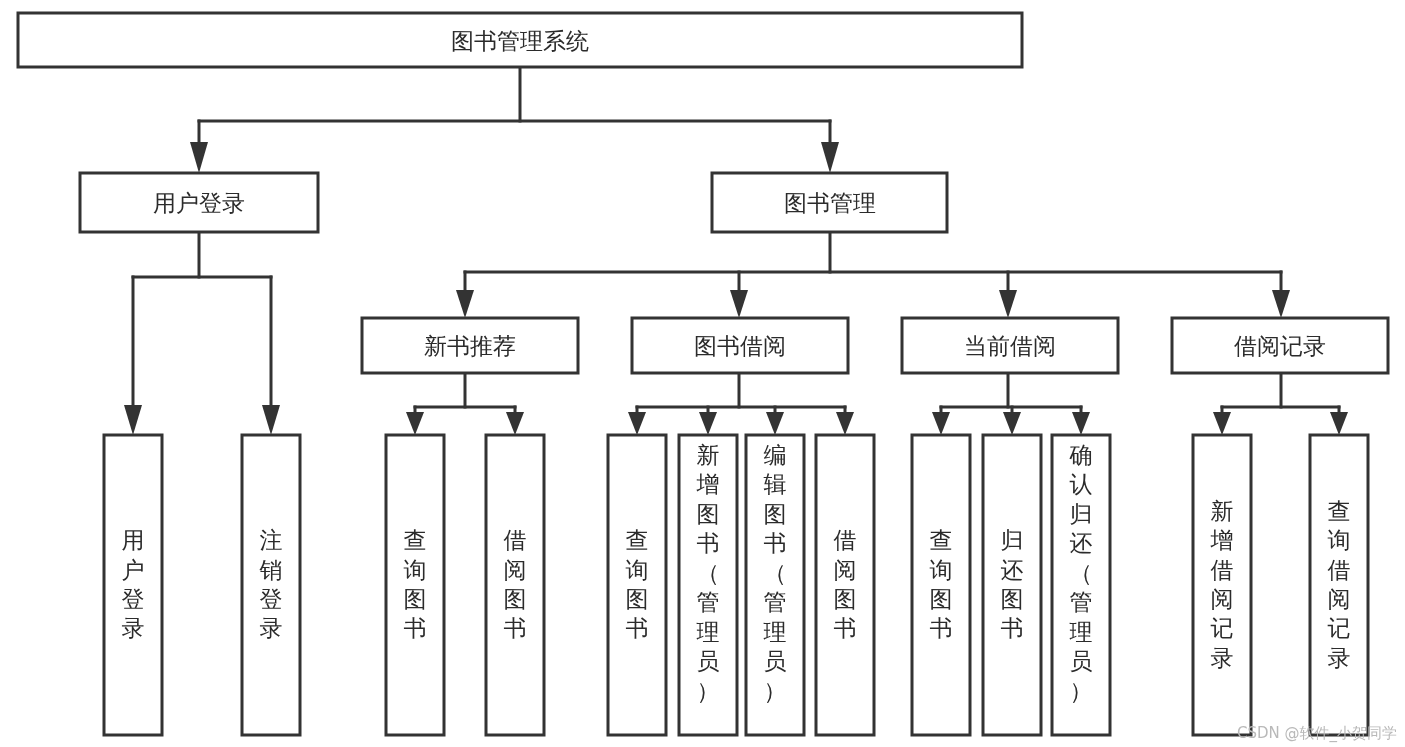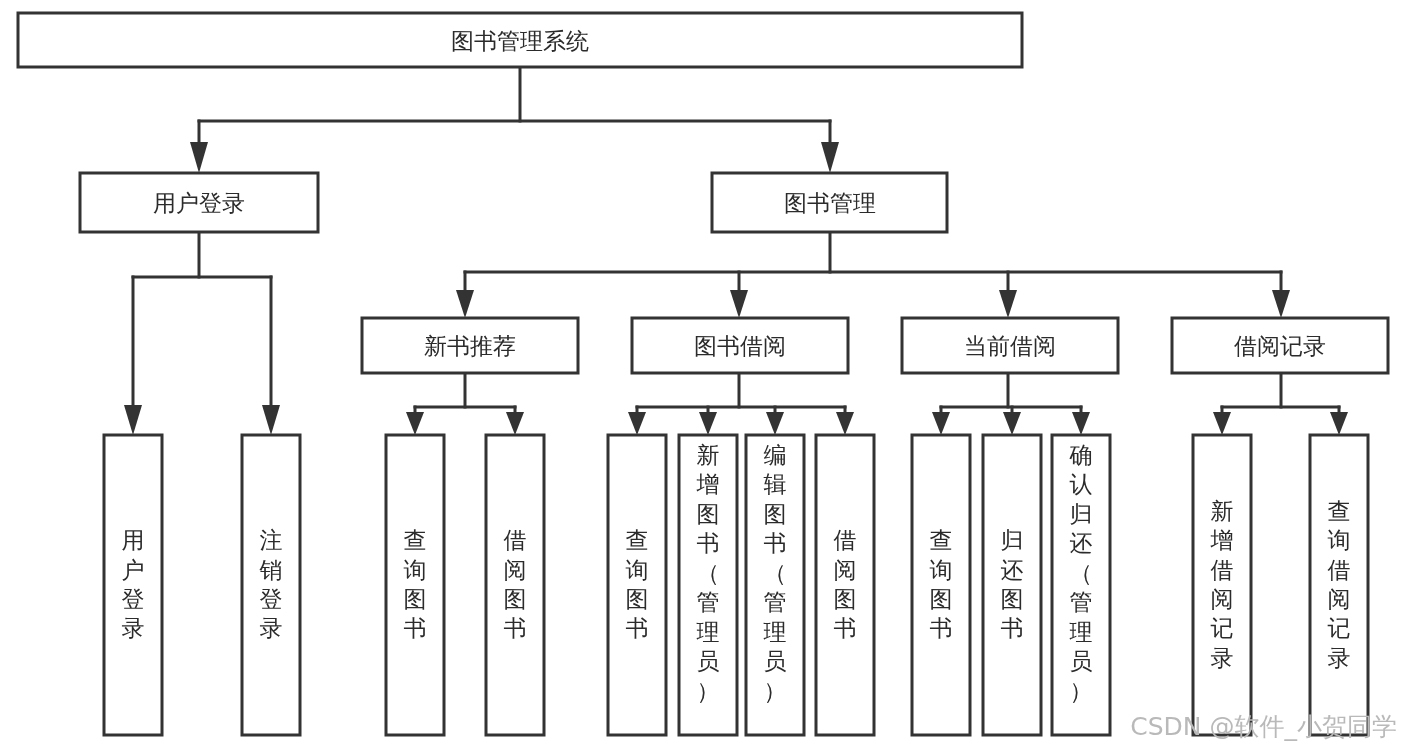--- a/index.html
+++ b/index.html
@@ -71,21 +71,21 @@
   }
   .label-vert.align-top {
     align-items: flex-start;
     padding-top: 6px;
   }
   .watermark {
     position: absolute;
     right: 8px;
     bottom: 4px;
     font-family: "DejaVu Sans", "Liberation Sans", sans-serif;
-    font-size: 25px;
+    font-size: 15px;
     color: #b9b9b9;
     white-space: nowrap;
     pointer-events: none;
   }
 </style>
 </head>
 <body>
 
 <div id="diagram-root">
 

